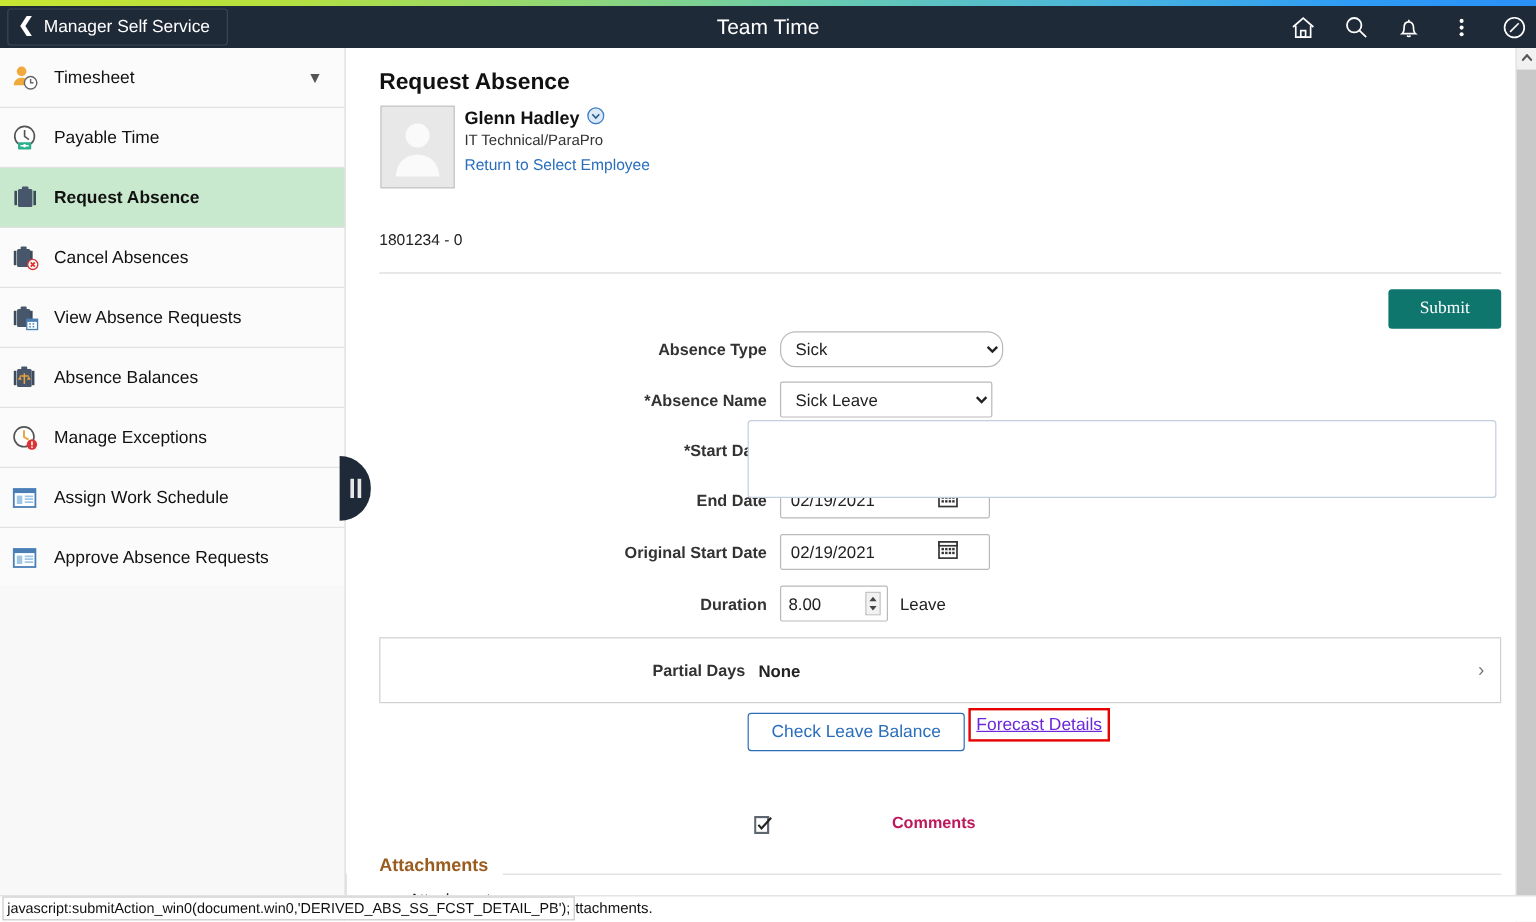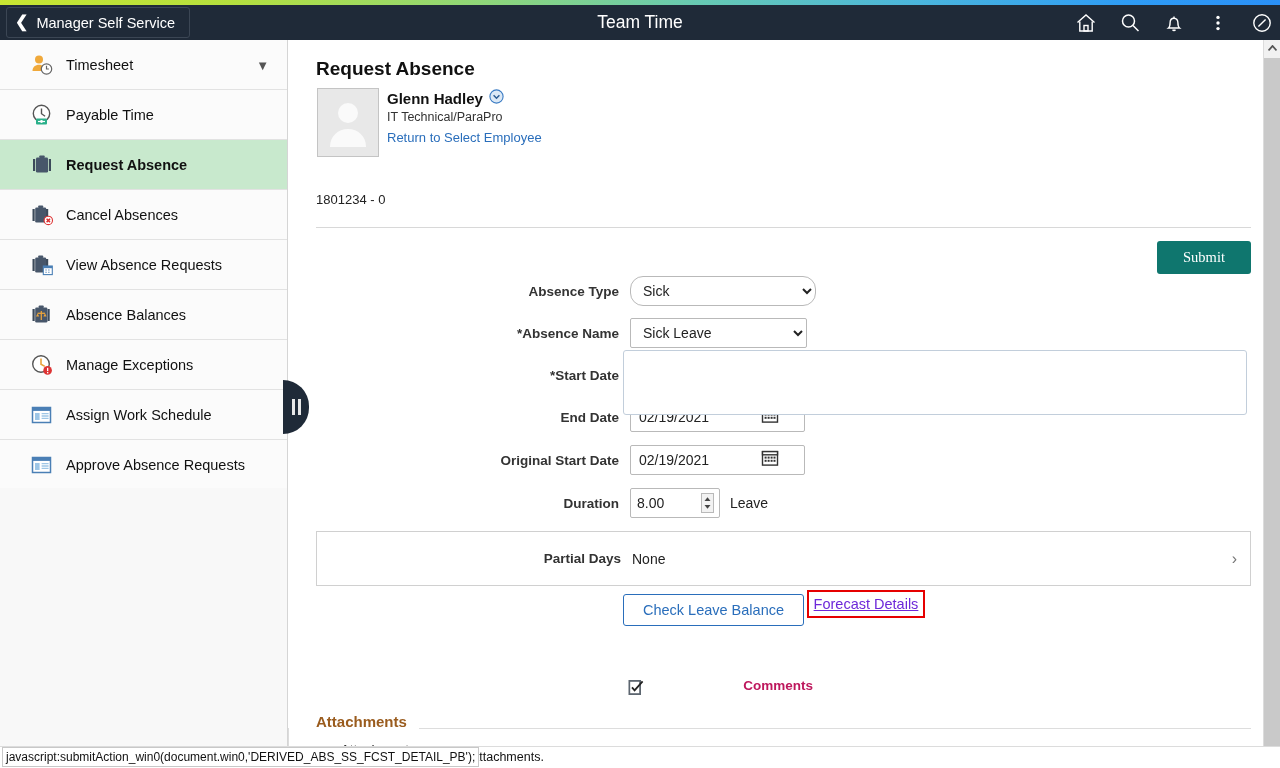--- a/index.html
+++ b/index.html
@@ -56,21 +56,21 @@
     position: absolute; top: 40px; left: 0;
     width: 288px; height: 728px;
     background: #f8f8f8;
     border-right: 1px solid #d5d5d5;
     z-index: 10;
   }
   .nav-item {
     position: relative;
     height: 50px;
     display: flex; align-items: center;
-    padding-left: 29px;
+    padding-left: 8px;
     border-bottom: 1px solid #e2e2e2;
     cursor: pointer;
     background: #fbfbfb;
     text-align: center;
   }
   .nav-item.active { background: #c8e9cd; }
   .nav-ico {
     width: 26px; height: 26px; margin-right: 11px;
     flex: 0 0 26px; display: block;
   }
@@ -150,21 +150,21 @@
     cursor: pointer;
   }
 
   
   .frow {
     position: absolute; left: 0; width: 966px; height: 30px;
     display: flex; align-items: center;
   }
   .flabel {
     width: 341px; text-align: right; padding-right: 11px;
-    font-size: 13.5px; font-weight: bold; color: #333;
+    font-size: 13.5px; font-weight: bold; color: #333; margin-left: 20px;
   }
   .finput {
     display: flex; align-items: center;
   }
   select.pfield {
     height: 30px; font-size: 14px; color: #222;
     font-family: "Liberation Sans", sans-serif;
     border: 1px solid #b9b9b9; border-radius: 2px;
     background: #fff; padding-left: 8px;
   }
@@ -201,21 +201,21 @@
   #partial-panel {
     position: absolute; left: 27px; top: 491px;
     width: 935px; height: 55px;
     border: 1px solid #d0d0d0; background: #fff;
     display: flex; align-items: center; cursor: pointer;
   }
   #partial-label {
     width: 315px; text-align: right; padding-right: 11px;
     font-size: 13.5px; font-weight: bold; color: #333;
   }
-  #partial-value { font-size: 14px; color: #222; }
+  #partial-value { font-size: 14px; color: #222; font-weight: bold; }
   #partial-chev {
     position: absolute; right: 13px; top: 50%;
     transform: translateY(-50%); color: #777; font-size: 16px;
   }
 
   
   #check-balance-btn {
     position: absolute; left: 334px; top: 554px;
     width: 181px; height: 32px;
     background: #fff; color: #2a6ebb;

